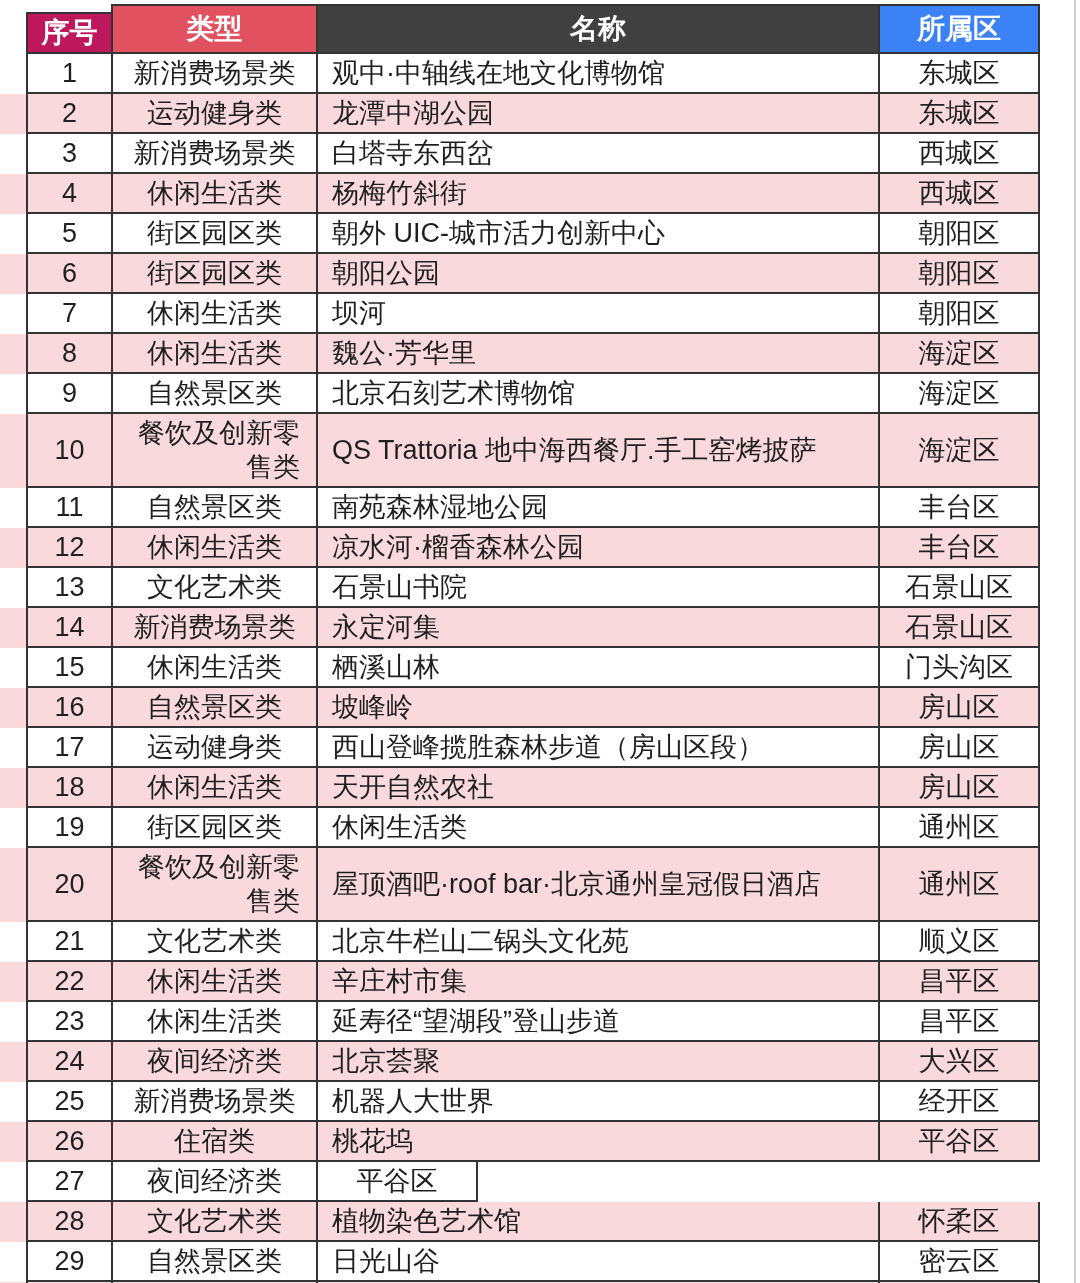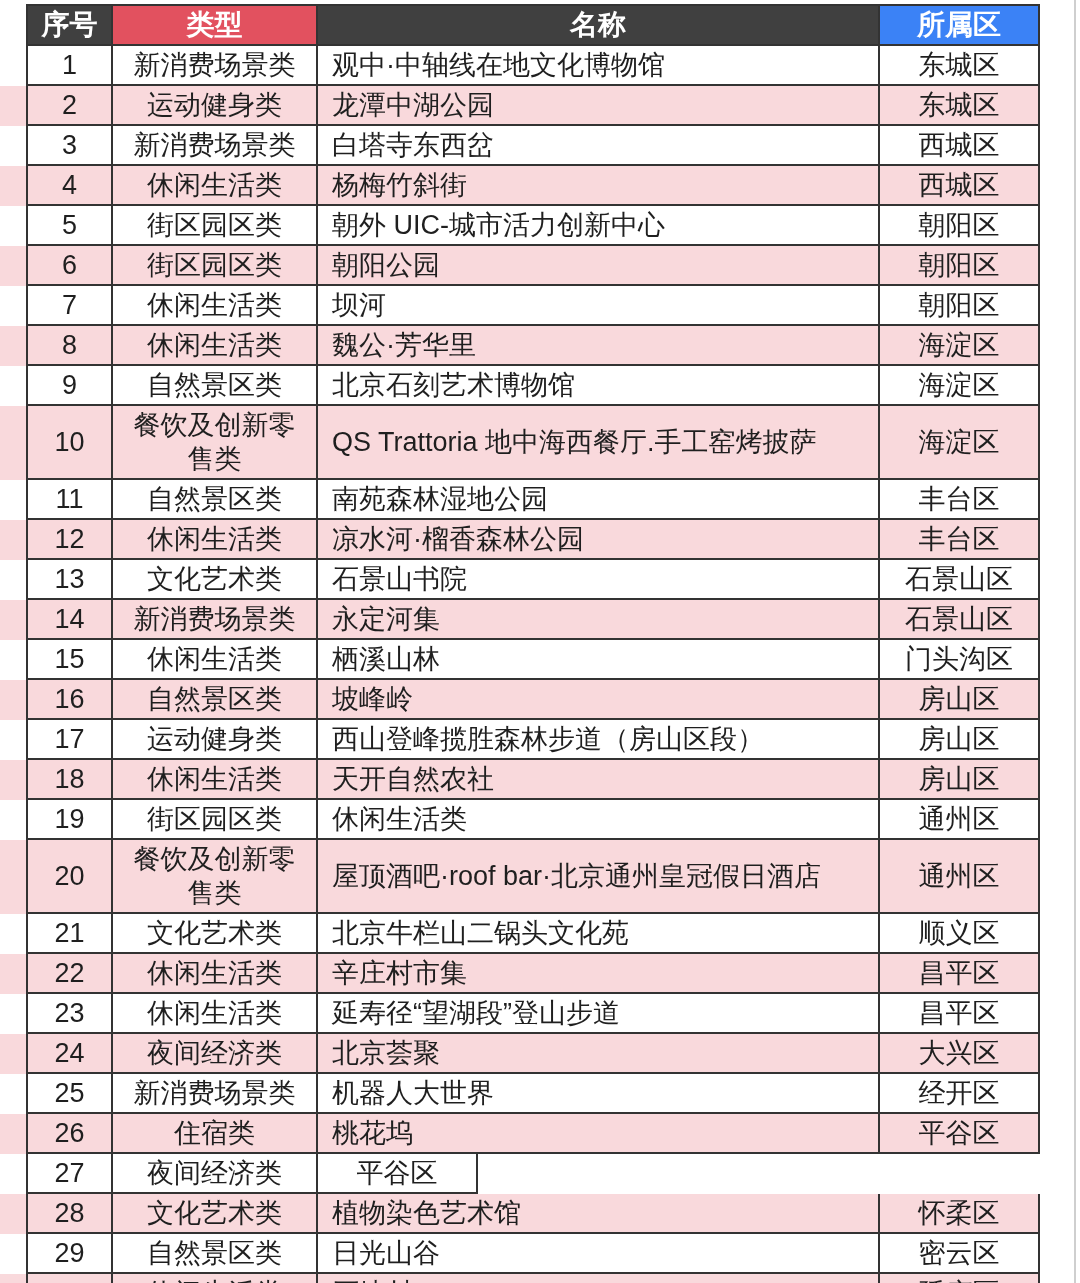--- a/index.html
+++ b/index.html
@@ -22,37 +22,37 @@
     border-left:2px solid #333333;
     border-bottom:2px solid #333333;
     display:flex;align-items:center;justify-content:center;
     font-size:27px;color:#1f1f1f;
     min-height:38px;line-height:34px;
     text-align:center;
     background:#ffffff;
     padding:2px 0;
   }
   .c1{width:85px;flex:0 0 85px;}
-  .c2{width:205px;flex:0 0 205px;padding:2px 16px;}
+  .c2{width:205px;flex:0 0 205px;padding:2px 16px;text-align:right;}
   .c3{width:562px;flex:0 0 562px;justify-content:flex-start;text-align:right;padding:2px 14px;}
   .c4{width:162px;flex:0 0 162px;border-right:2px solid #333333;}
   .header .c{
     border-top:2px solid #333333;
     font-weight:bold;font-size:28px;
     min-height:42px;
   }
   .row.alt .c,.row.alt .sp{background:#F9D9DC;}
 </style>
 </head>
 <body>
 
 <div class="tbl">
   <div class="row header">
     <div class="sp"></div>
-    <div class="c c1" style="background: #404040; color: rgb(255, 255, 255);">序号</div>
+    <div class="c c1" style="background: #be185d; color: rgb(255, 255, 255); margin-top: 8px;">序号</div>
     <div class="c c2" style="background: rgb(226, 81, 95); color: rgb(255, 255, 255);">类型</div>
     <div class="c c3" style="justify-content: center; text-align: center; background: #404040; color: rgb(255, 255, 255);">名称</div>
     <div class="c c4" style="background: #3b82f6; color: rgb(255, 255, 255);">所属区</div>
   </div>
   <div id="rows">
       <div class="row">
         <div class="sp"></div>
         <div class="c c1">1</div>
         <div class="c c2">新消费场景类</div>
         <div class="c c3">观中·中轴线在地文化博物馆</div>

